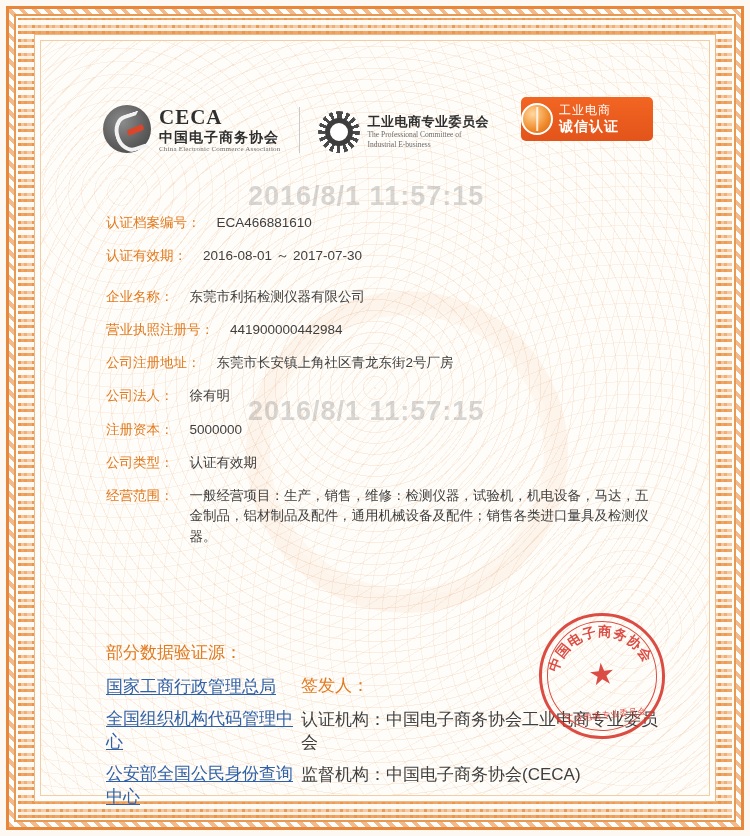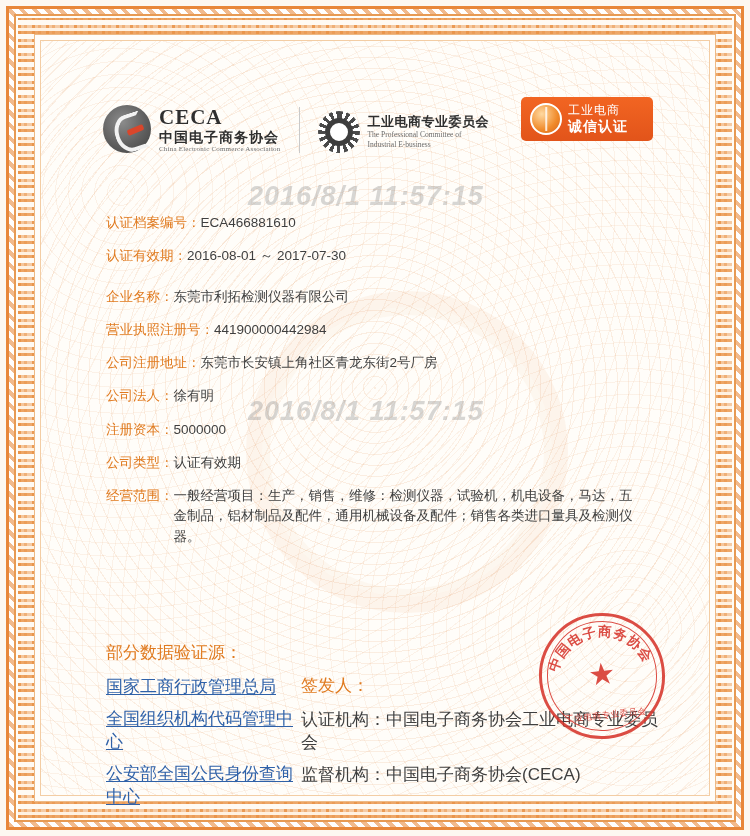--- a/index.html
+++ b/index.html
@@ -227,21 +227,21 @@
   .badge {
     position: absolute;
     right: 56px;
     top: 14px;
     width: 132px;
     height: 44px;
     border-radius: 5px;
     background: linear-gradient(#f26522, #e2541a);
     display: flex;
     align-items: center;
-    padding-left: 9px;
+    padding-left: 0;
     box-sizing: border-box;
   }
   .badge-globe {
     width: 32px; height: 32px;
     border-radius: 50%;
     background: radial-gradient(circle at 35% 32%, #ffd9a0 0%, #f08a2a 60%, #d8621a 100%);
     border: 2px solid #ffffff;
     box-sizing: border-box;
     flex: none;
     margin-right: 6px;
@@ -260,40 +260,40 @@
   .badge-l2 { font-size: 14px; font-weight: bold; letter-spacing: 1px; }
 
   
   .watermark {
     position: absolute;
     font-family: "Liberation Sans", sans-serif;
     font-size: 27px;
     color: rgba(150,150,150,0.38);
     letter-spacing: 1px;
     white-space: nowrap;
-    font-style: italic;
     font-weight: bold;
   }
   .wm1 { left: 207px; top: 140px; }
   .wm2 { left: 207px; top: 355px; }
 
   
   .fields {
     position: absolute;
     left: 65px;
     top: 172px;
     width: 560px;
   }
   .field-row {
     display: flex;
     align-items: flex-start;
     margin-bottom: 13px;
     font-size: 13.5px;
     color: #3a3a3a;
     line-height: 1.5;
+    gap: 16px;
   }
   .field-row.group-gap { margin-top: 20px; }
   .field-label {
     color: #e07a1f;
     white-space: nowrap;
     flex: none;
   }
   .field-value {
     color: #3f3f3f;
     flex: 1;

